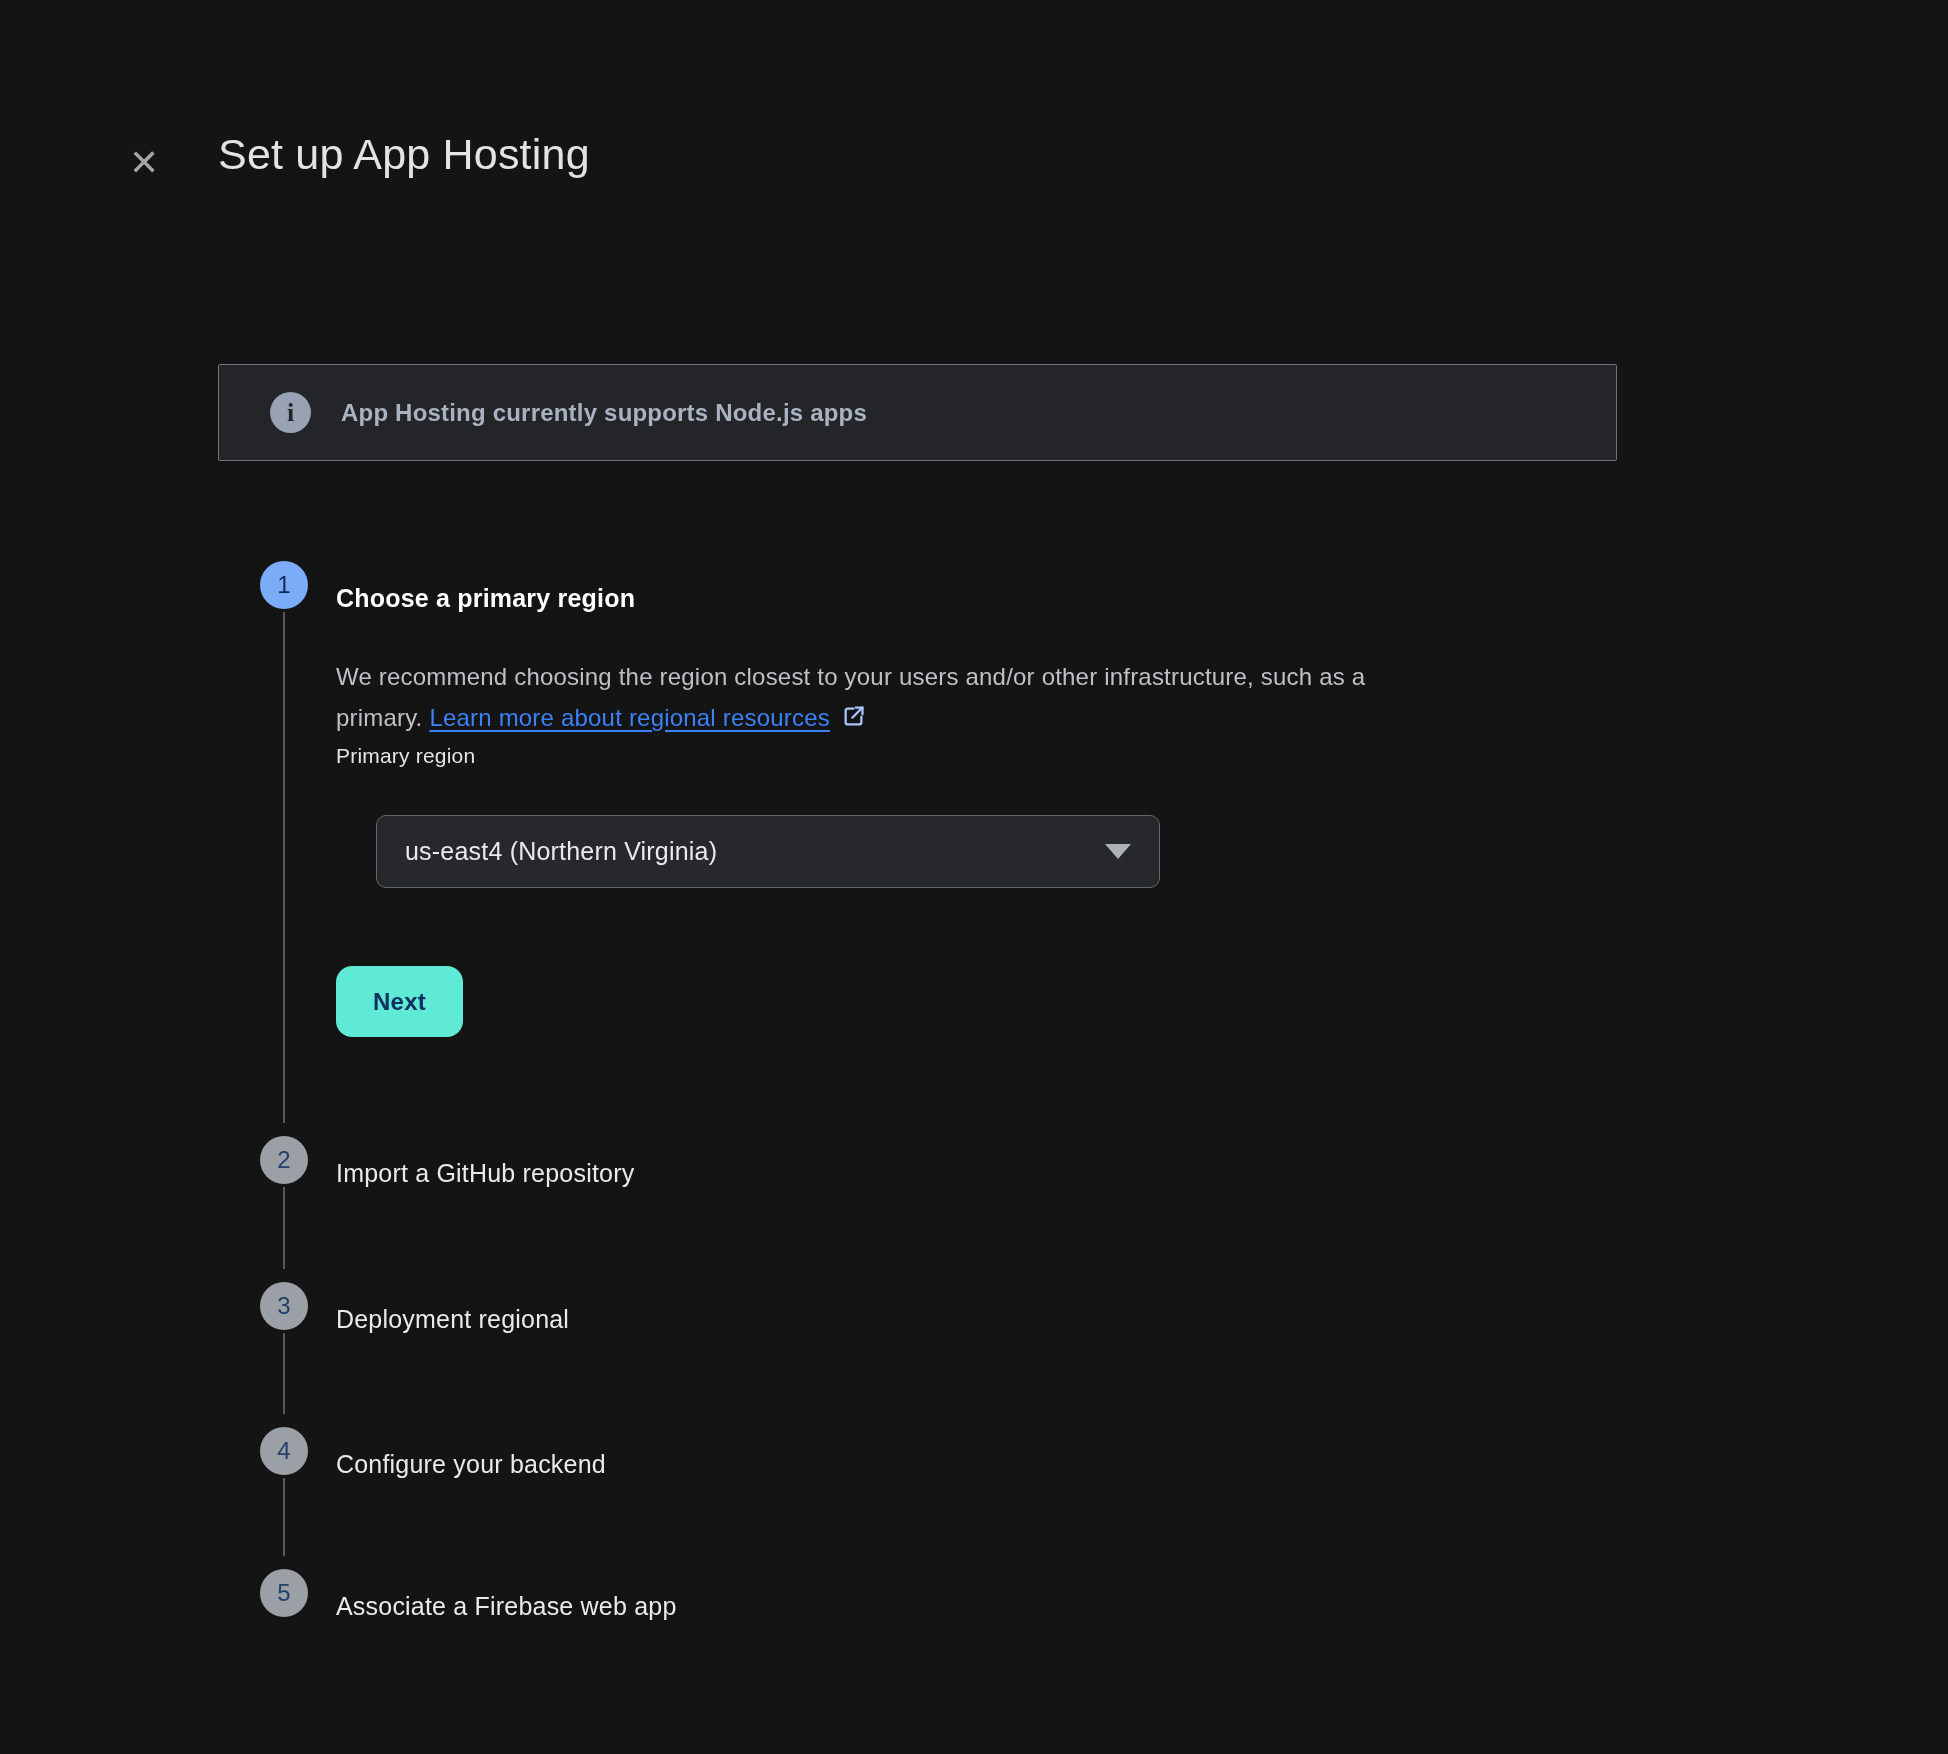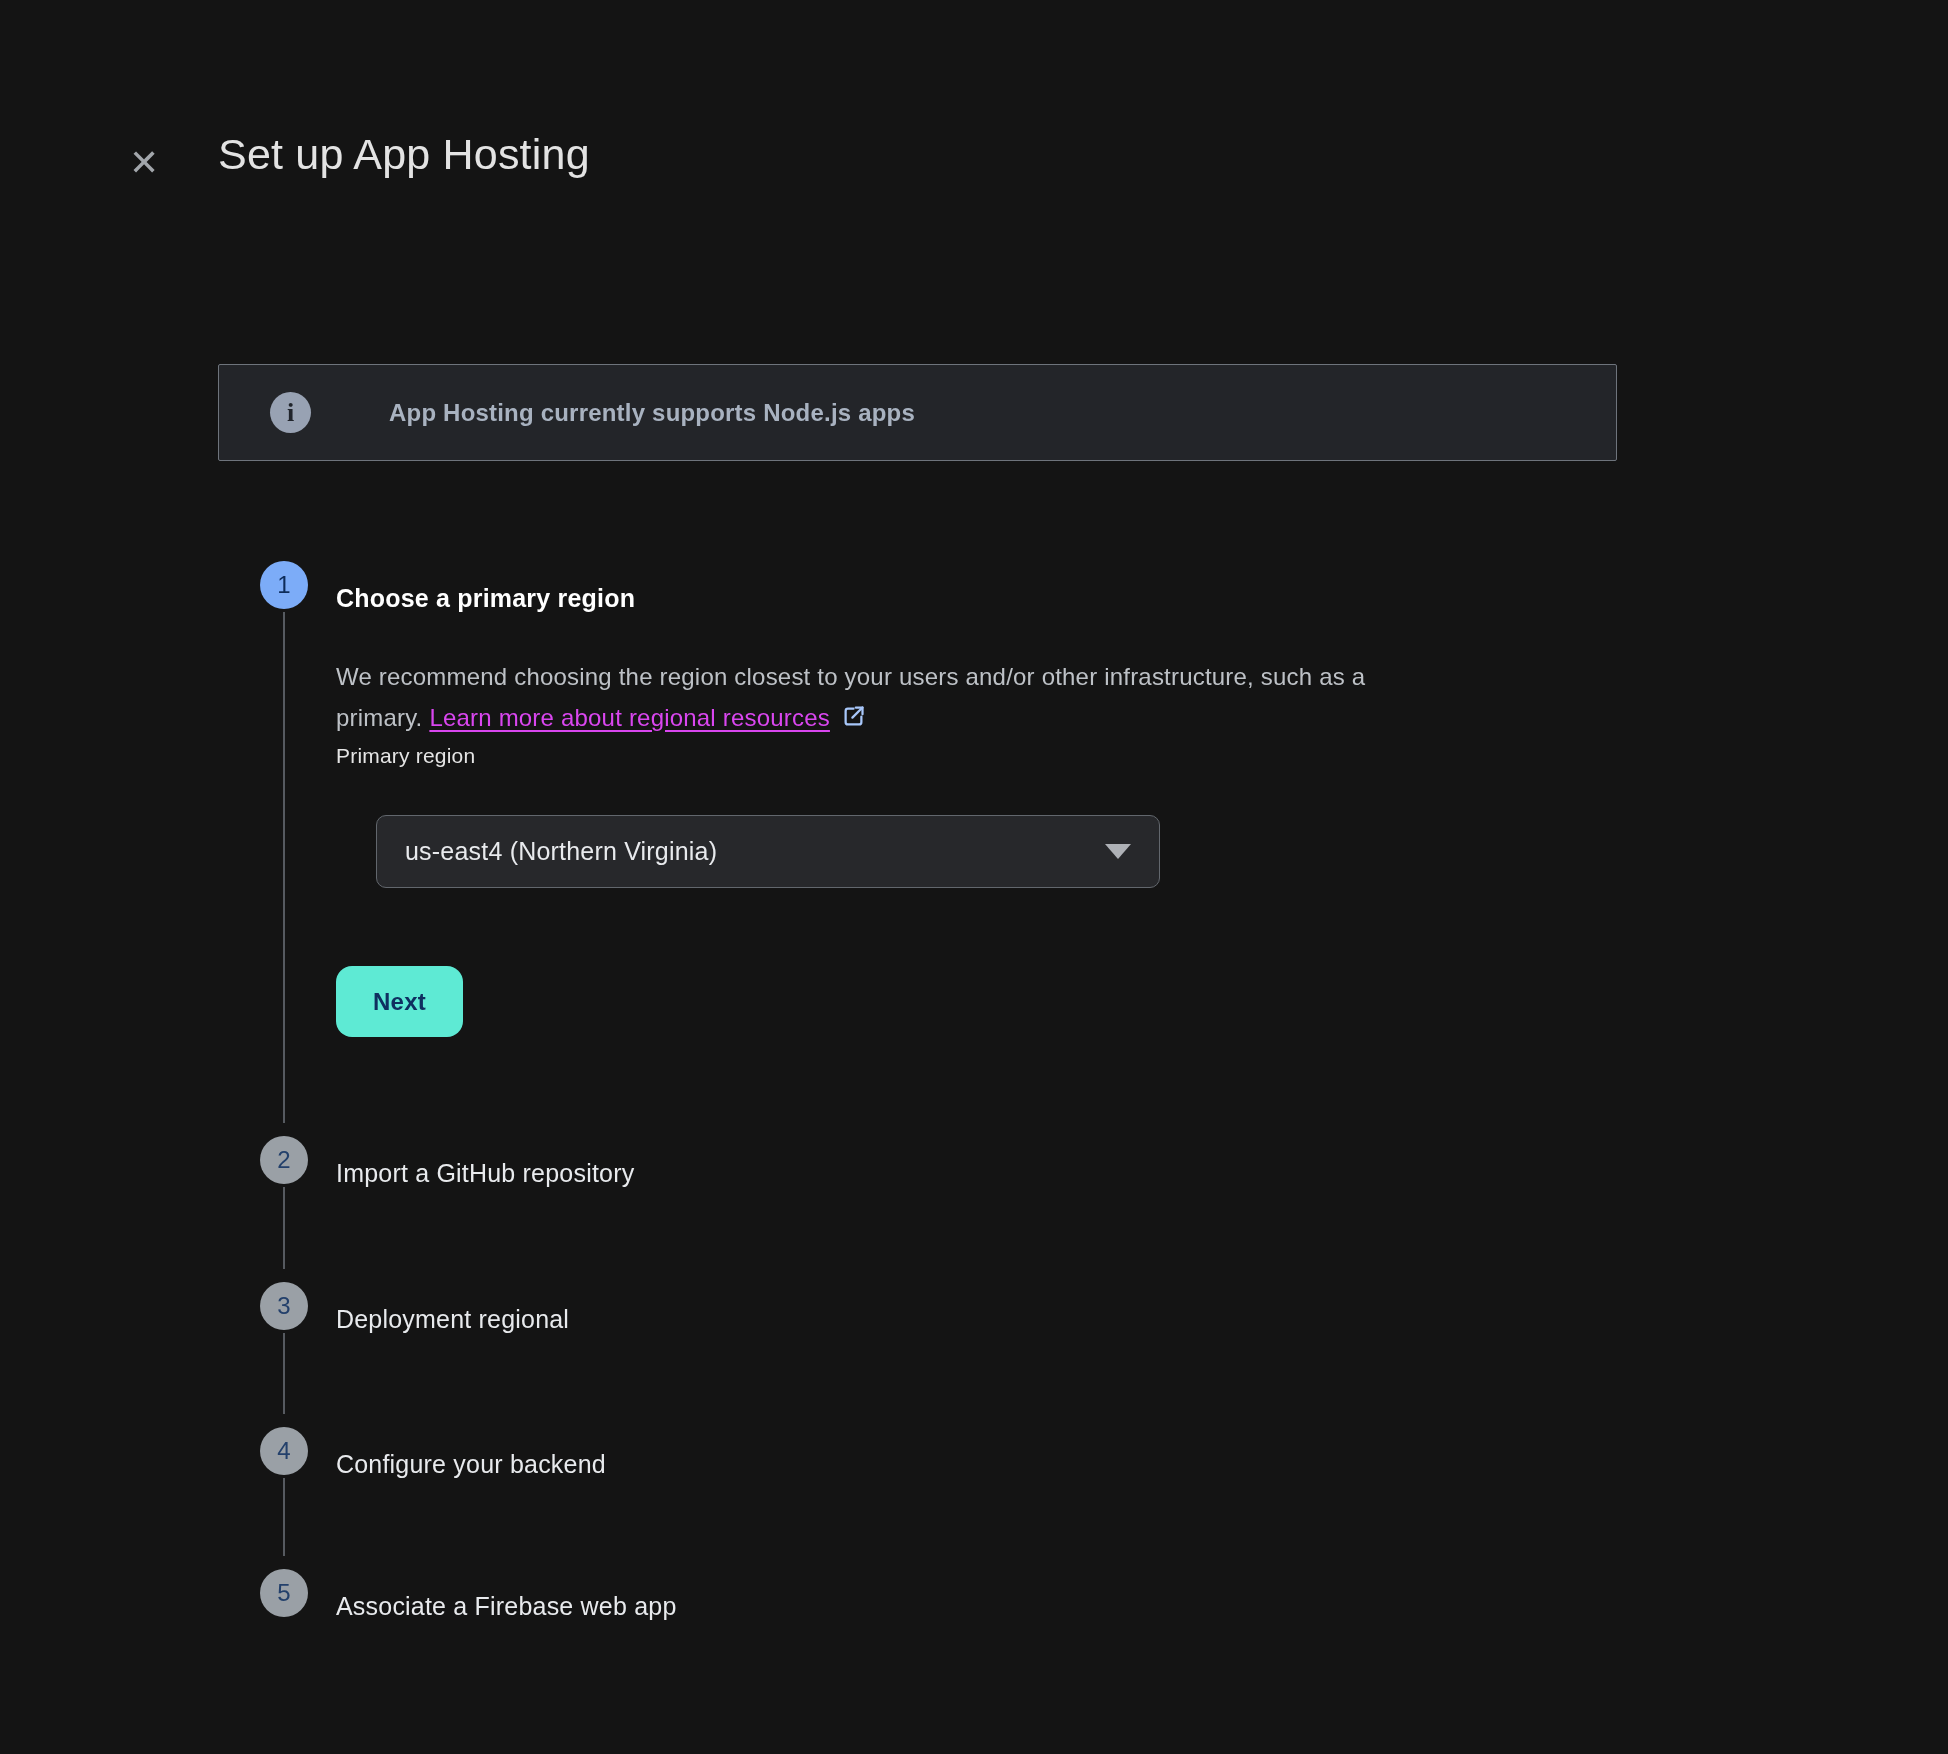--- a/index.html
+++ b/index.html
@@ -28,42 +28,42 @@
     left:218px;top:364px;width:1399px;height:97px;
     background:#232529;border:1px solid #6e747c;border-radius:2px;
     box-sizing:border-box;display:flex;align-items:center;
     padding-left:51px;gap:30px;
   }
   .info-icon{
     width:41px;height:41px;border-radius:50%;background:#98a2b3;
     display:flex;align-items:center;justify-content:center;flex:0 0 auto;
     color:#20242b;font-size:26px;font-weight:700;font-family:"Liberation Serif",serif;
   }
-  .banner-text{color:#a8b2c0;font-size:24px;font-weight:600;letter-spacing:.2px;margin-left:48px;}
+  .banner-text{color:#a8b2c0;font-size:24px;font-weight:600;letter-spacing:.2px;}
 
   
   .step-circle{
     width:48px;height:48px;border-radius:50%;
     display:flex;align-items:center;justify-content:center;
     font-size:24px;font-weight:500;flex:0 0 auto;
   }
   .step-circle.active{background:#7cacf8;color:#0d2c5a;}
   .step-circle.inactive{background:#9aa0a6;color:#23406b;}
   .step-row{display:flex;align-items:center;gap:28px;}
   .step-label{color:#e8eaed;font-size:25px;font-weight:400;letter-spacing:.2px;white-space:nowrap;margin-top:28px;}
   .step-label.active{font-weight:600;color:#ffffff;}
   .connector{width:2px;background:#565a60;left:283px;}
 
   
   .description{
     left:336px;top:656px;width:1230px;
     color:#bdc1c6;font-size:24px;line-height:41px;letter-spacing:.2px;
   }
   .description .link{
-    color:#d946ef;text-decoration:underline;text-underline-offset:4px;cursor:pointer;
+    color:#3b82f6;text-decoration:underline;text-underline-offset:4px;cursor:pointer;
   }
   .ext-icon{vertical-align:-4px;margin-left:10px;}
   .field-label{
     left:336px;top:744px;color:#e5e5e5;font-size:21px;letter-spacing:.2px;
   }
   .select{
     left:336px;top:815px;width:784px;height:73px;box-sizing:border-box;
     background:#27282b;border:1px solid #62676d;border-radius:10px;
     display:flex;align-items:center;padding:0 28px;cursor:pointer;margin-left:40px;
   }

